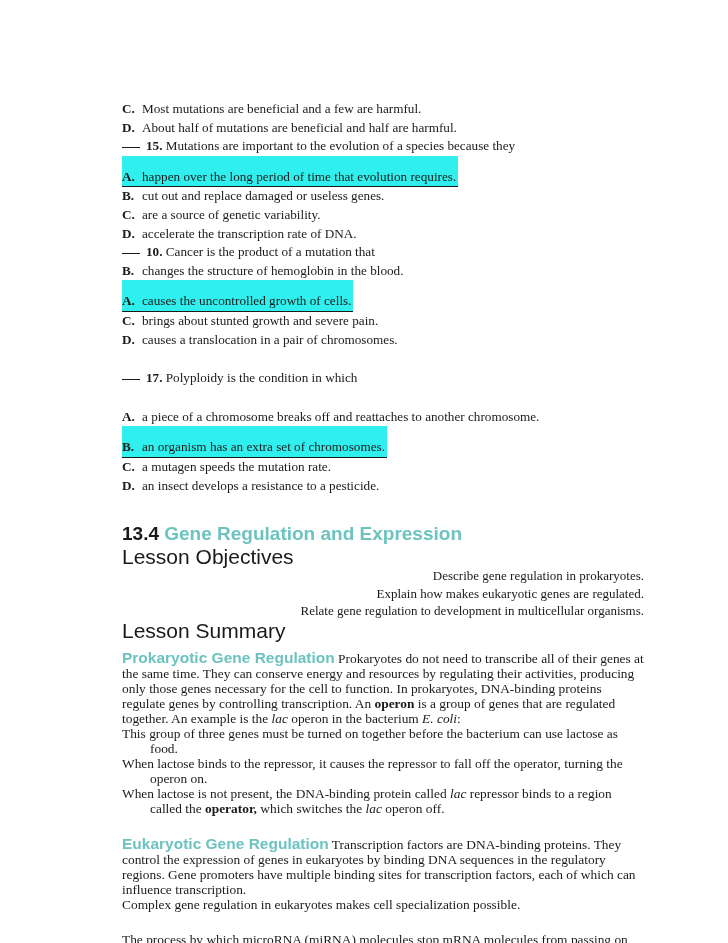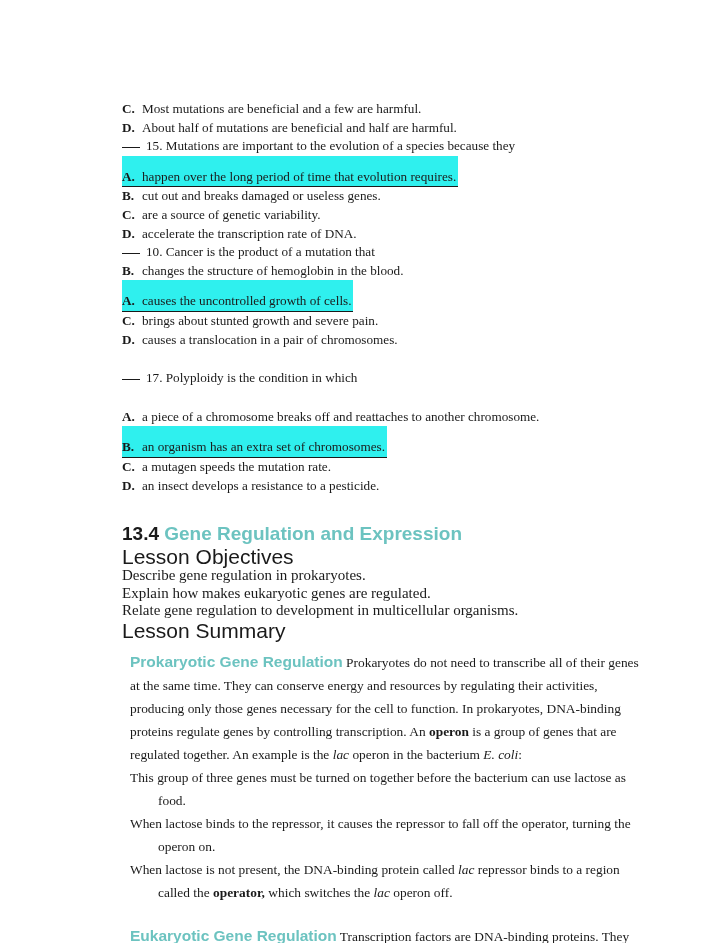--- a/index.html
+++ b/index.html
@@ -55,21 +55,21 @@
     white-space: nowrap;
   }
   .stem .blank {
     display: inline-block;
     width: 18px;
     border-bottom: 1.6px solid #1a1a1a;
     margin-right: 6px;
     vertical-align: 2px;
     height: 9px;
   }
-  .stem .num { font-weight: normal; }
+  .stem .num { font-weight: bold; }
 
   .gap-sm { height: 9px; }
   .gap-md { height: 20px; }
   .gap-lg { height: 25px; }
 
   
   .sec-head {
     font-family: "Liberation Sans", "DejaVu Sans", sans-serif;
     font-size: 19px;
     font-weight: bold;
@@ -81,31 +81,31 @@
 
   .sub-head {
     font-family: "Liberation Sans", "DejaVu Sans", sans-serif;
     font-size: 21px;
     font-weight: normal;
     color: #1a1a1a;
     line-height: 21px;
   }
 
   .obj {
-    font-size: 15px;
+    font-size: 13px;
     line-height: 17.6px;
     white-space: nowrap;
+    text-align: right;
   }
 
   
   .para {
     font-size: 13.4px;
-    line-height: 23px;
+    line-height: 15px;
     text-align: left;
-    margin-left: 8px;
   }
   .para.hang {
     padding-left: 28px;
     text-indent: -28px;
   }
   .run-head {
     font-family: "Liberation Sans", "DejaVu Sans", sans-serif;
     font-size: 15.5px;
     font-weight: bold;
     color: #6cc3c0;
@@ -130,21 +130,21 @@
 
     <div class="stem">
       <span class="blank"></span><span class="num">15.</span>
       <span>Mutations are important to the evolution of a species because they</span>
     </div>
     <div class="choice hl">
       <span class="letter">A.</span>
         <span>happen over the long period of time that evolution requires.</span>
     </div>
     <div class="choice">
-      <span class="letter">B.</span><span>cut out and breaks damaged or useless genes.</span>
+      <span class="letter">B.</span><span>cut out and replace damaged or useless genes.</span>
     </div>
     <div class="choice">
       <span class="letter">C.</span><span>are a source of genetic variability.</span>
     </div>
     <div class="choice">
       <span class="letter">D.</span><span>accelerate the transcription rate of DNA.</span>
     </div>
 
     <div class="stem">
       <span class="blank"></span><span class="num">10.</span>

